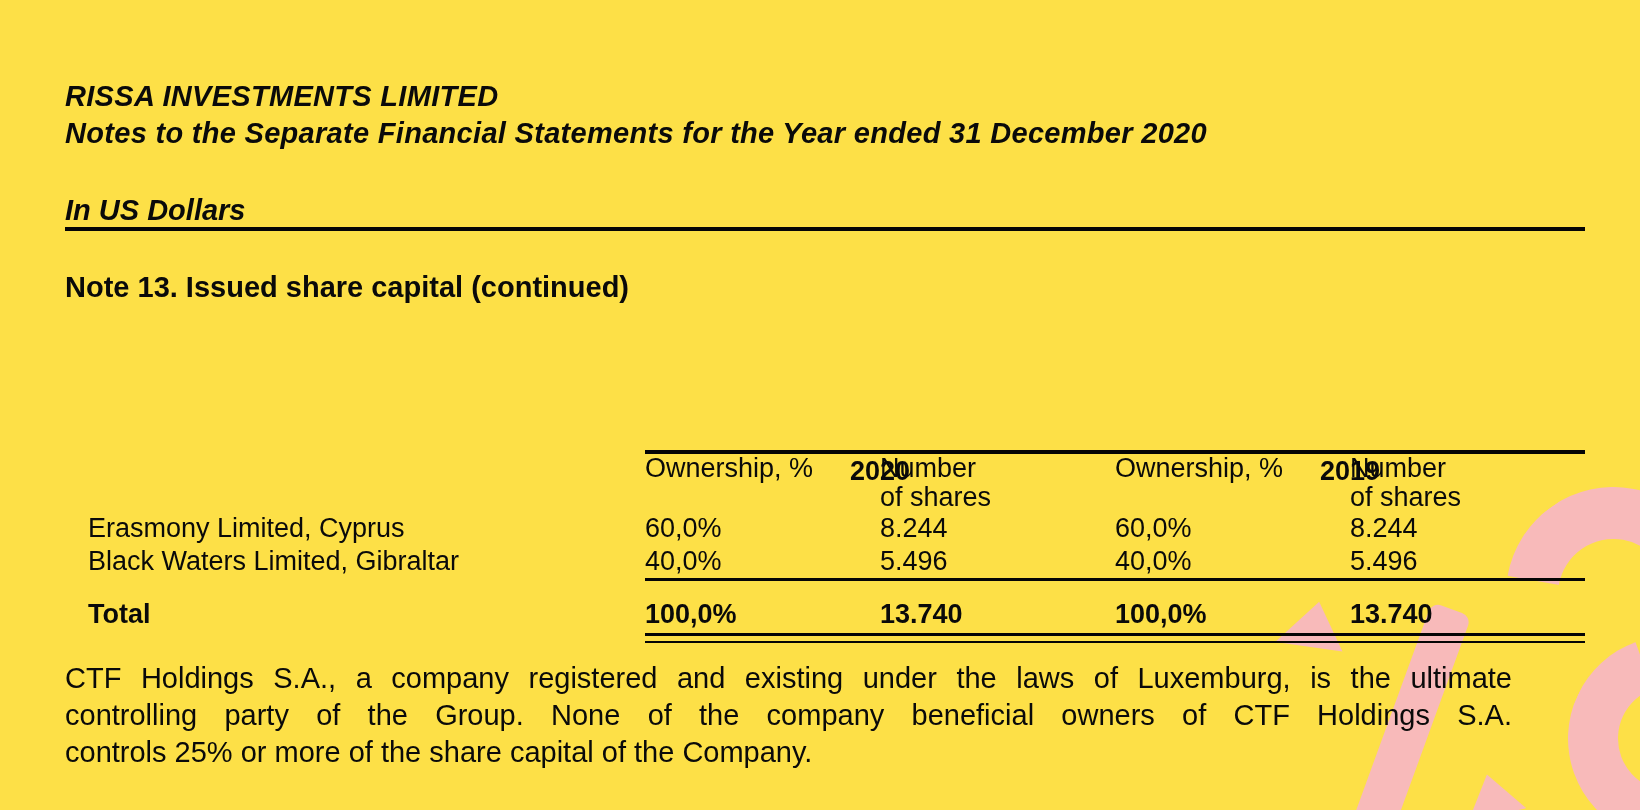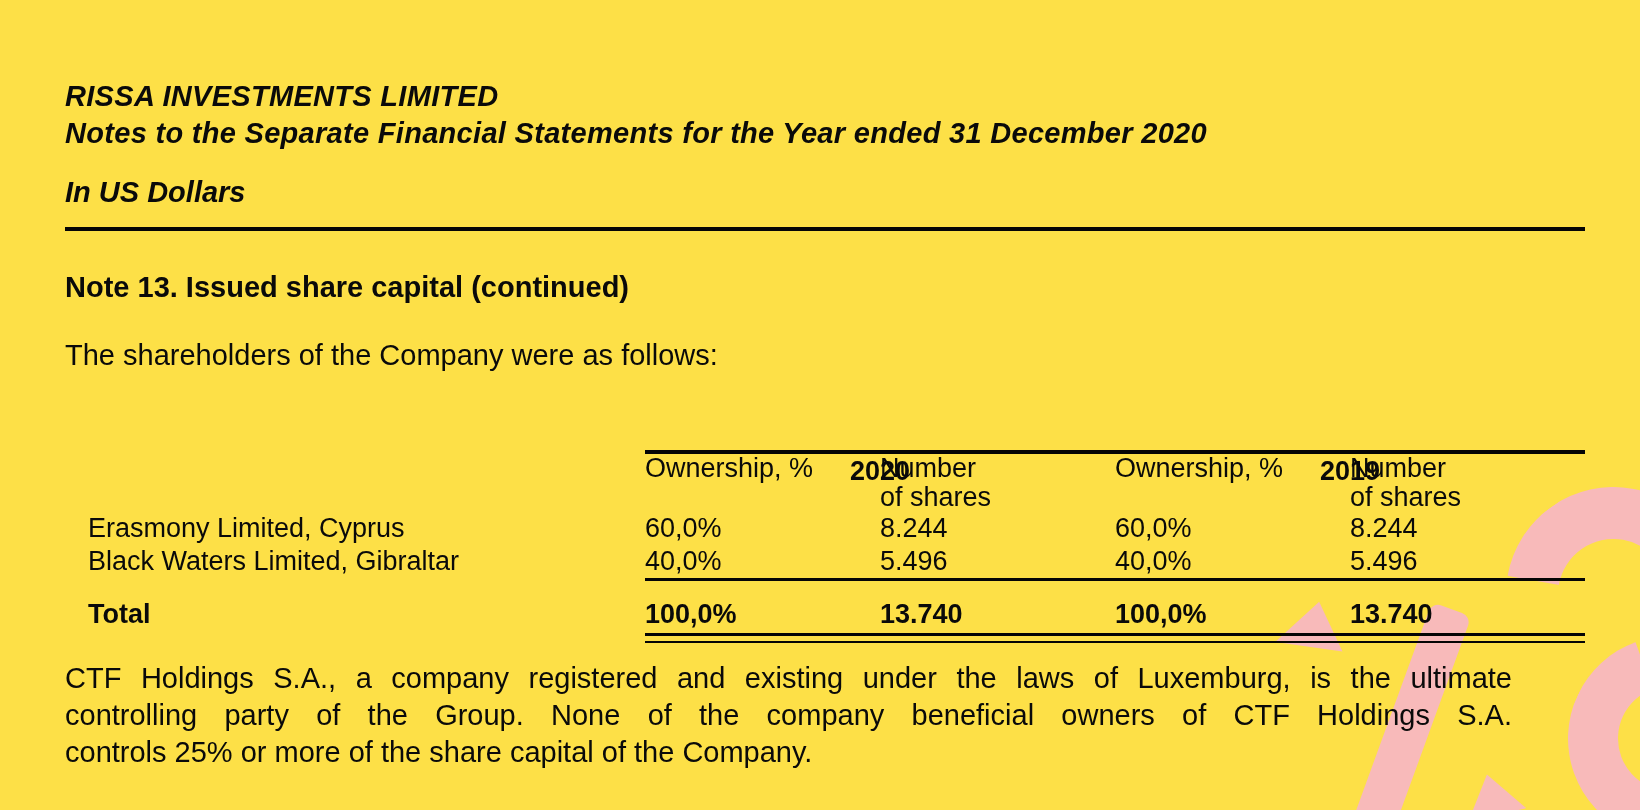--- a/index.html
+++ b/index.html
@@ -22,21 +22,21 @@
   .wm-arc-mid{left:1568px;top:636px;width:205px;height:205px;box-sizing:border-box;
     border:50px solid #f8baba;border-right-color:transparent;border-top-color:transparent;
     border-radius:50%;transform:rotate(25deg);}
   .wm-tri2{left:1462px;top:774px;width:0;height:0;
     border-left:30px solid transparent;border-right:30px solid transparent;
     border-bottom:42px solid #f8baba;transform:rotate(-14deg);}
   
   .z{position:absolute;z-index:1;}
   .doc-header{left:65px;top:78px;font-size:29px;font-weight:bold;font-style:italic;
     line-height:37px;letter-spacing:.3px;}
-  .currency{left:65px;top:176px;font-size:29px;font-weight:bold;font-style:italic;}
+  .currency{left:65px;top:194px;font-size:29px;font-weight:bold;font-style:italic;}
   .header-rule{left:65px;top:227px;width:1520px;height:4px;background:#050505;}
   .note-heading{left:65px;top:271px;font-size:29px;font-weight:bold;}
   .intro{left:65px;top:339px;font-size:29px;}
   
   .table{left:65px;top:412px;width:1520px;font-size:27px;}
   .year-row{display:flex;margin-left:580px;width:940px;height:32px;}
   .year{width:470px;text-align:center;font-weight:bold;margin-top:44px;}
   .trule{margin-left:580px;width:940px;height:4px;background:#050505;margin-top:6px;}
   .trule.thin{height:3px;margin-top:0;}
   .head-row{display:flex;margin-left:580px;width:940px;height:58px;line-height:29px;}
@@ -68,21 +68,20 @@
 
   <header class="z doc-header">
     <div>RISSA INVESTMENTS LIMITED</div>
     <div>Notes to the Separate Financial Statements for the Year ended 31 December 2020</div>
   </header>
 
   <div class="z currency">In US Dollars</div>
   <div class="z header-rule"></div>
 
   <div class="z note-heading">Note 13. Issued share capital (continued)</div>
-  <div class="z intro">The shareholders of the Company were as follows:</div>
 
   <div class="z table">
 
     <div class="year-row">
       <div class="year">2020</div>
       <div class="year">2019</div>
     </div>
 
     <div class="trule"></div>
 

